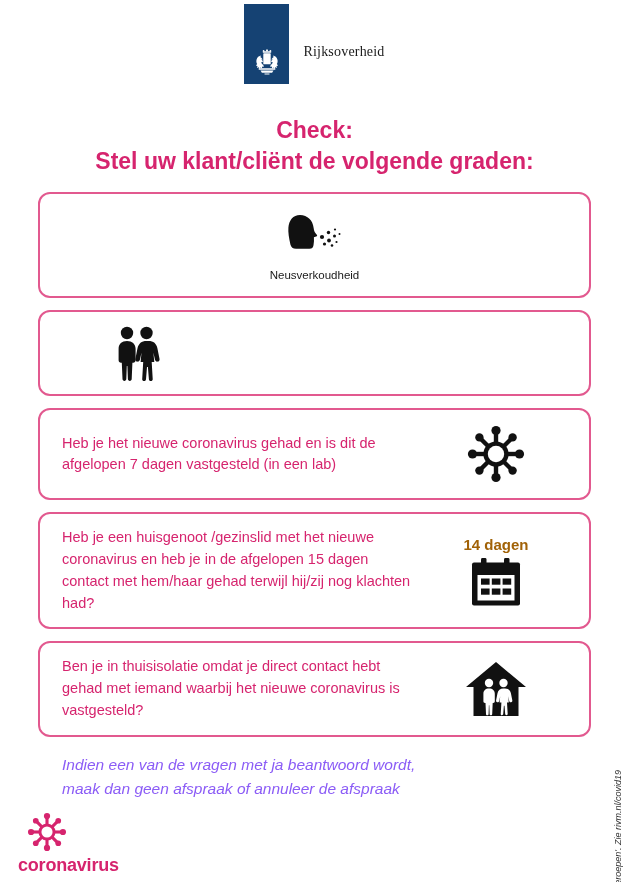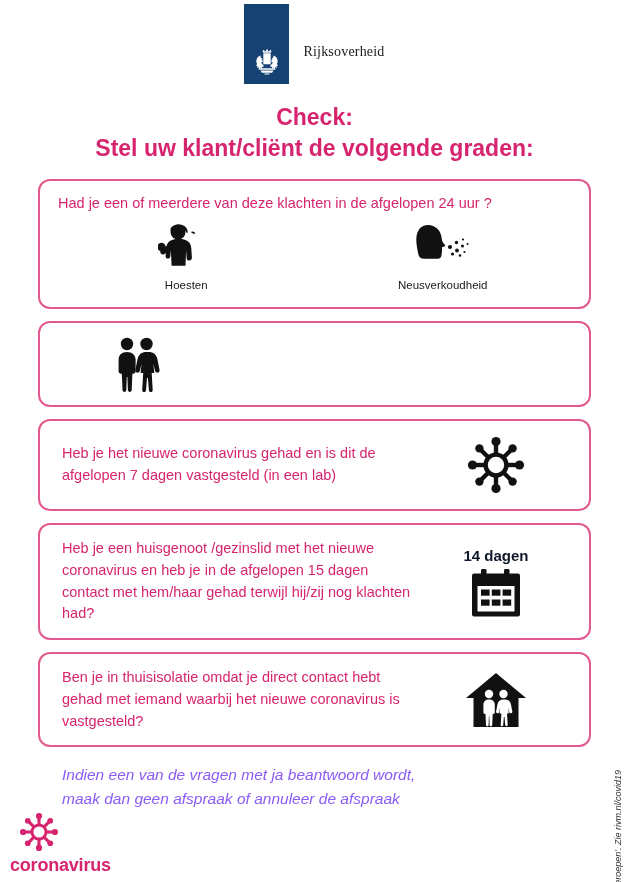--- a/index.html
+++ b/index.html
@@ -33,21 +33,21 @@
   .logo-wordmark {
     font-size: 14px;
     color: #1a1a1a;
     margin-left: 14px;
     margin-top: 40px;
     letter-spacing: .2px;
     font-family: "Liberation Serif", serif;
   }
 
   
-  .title-wrap { text-align: center; margin-top: 15px; }
+  .title-wrap { text-align: center; margin-top: 28px; }
   .title-1 {
     color: #d6246e;
     font-size: 23px;
     font-weight: bold;
     line-height: 1.25;
   }
   .title-2 {
     color: #d6246e;
     font-size: 23px;
     font-weight: bold;
@@ -107,35 +107,35 @@
   .card-split .card-icon {
     width: 150px;
     display: flex;
     flex-direction: column;
     align-items: center;
     justify-content: center;
   }
   .icon-caption {
     font-size: 15px;
     font-weight: bold;
-    color: #0f172a;
+    color: #a16207;
     margin-bottom: 5px;
   }
 
   
   .footer-note {
     margin: 16px 40px 0 62px;
     color: #8b5cf6;
     font-style: italic;
     font-size: 15.5px;
     line-height: 1.55;
   }
   .brand {
     position: absolute;
-    left: 10px;
+    left: 18px;
     bottom: 6px;
     width: 150px;
   }
   .brand-ico { margin-left: 8px; }
   .brand-word {
     color: #d6246e;
     font-size: 18px;
     font-weight: bold;
     letter-spacing: -.2px;
     margin-top: -2px;
@@ -181,36 +181,22 @@
 </div>
 
 <div class="title-wrap">
   <div class="title-1">Check:</div>
   <div class="title-2">Stel uw klant/cliënt de volgende graden:</div>
 </div>
 
 <div class="cards">
 
   <div class="card card-symptoms">
-    <div class="card-q">Had je een of meerdere van deze klachten in de afgelopen 24 uur ?</div>
     <div class="symptom-row">
 
-      <div class="symptom">
-        <div class="symptom-ico">
-          <svg width="56" height="46" viewBox="0 0 56 46" fill="#111">
-            <circle cx="20" cy="9" r="7.5"></circle>
-            <path d="M12.5 5.5c2-4 10-5.5 14-2.5 3 2.2 3.4 5 3 7.2-1-.6-2-1.8-2.4-3-1.6 1.5-4.4 2.4-7.6 2.4-3 0-5.6-.8-7-2.1z"></path>
-            <path d="M14 17c4.5-1.6 9-1.6 13.5 0 3.6 1.3 5.5 4 5.8 8.2l.6 9.4c.1 1.6-1 2.8-2.5 2.9s-2.7-1-2.8-2.6l-.5-7.6-.6 15.5H13.6l-.8-15.8-.5 6.3c-.1 1.4-1.2 2.4-2.5 2.3s-2.3-1.2-2.2-2.6l.8-8.9C8.7 20.6 10.6 18.2 14 17z"></path>
-            <path d="M13.8 19.5 3.5 26.6c-1.3.9-1.6 2.6-.7 3.8.9 1.2 2.6 1.5 3.8.6l9.6-6.8z"></path>
-            <circle cx="3.5" cy="24" r="4.2"></circle>
-            <path d="M33.5 9.5c1.4-.4 2.6.1 3.2 1.2" stroke="#111" stroke-width="1.6" fill="none"></path>
-          </svg>
-        </div>
-        <div class="symptom-label">Hoesten</div>
-      </div>
 
       <div class="symptom">
         <div class="symptom-ico">
           <svg width="58" height="46" viewBox="0 0 58 46" fill="#111">
             <path d="M14 2c7.5 0 13 5.6 13.6 12.8.3 3.6 1.6 5.2 3 6.6.9.9.7 1.9-.5 2.2l-2.2.6c.2 2.6.1 5.4-.4 8-.4 2.3-1.6 3.6-4 3.6H10c-3 0-5-1.6-5.6-4.4C3 25 2 19.6 2.4 14.6 3 7.4 7 2 14 2z"></path>
             <circle cx="36" cy="24" r="2.1"></circle>
             <circle cx="42.5" cy="19.5" r="1.7"></circle>
             <circle cx="43" cy="27.5" r="1.9"></circle>
             <circle cx="48.5" cy="23" r="1.5"></circle>
             <circle cx="38.5" cy="31" r="1.6"></circle>

